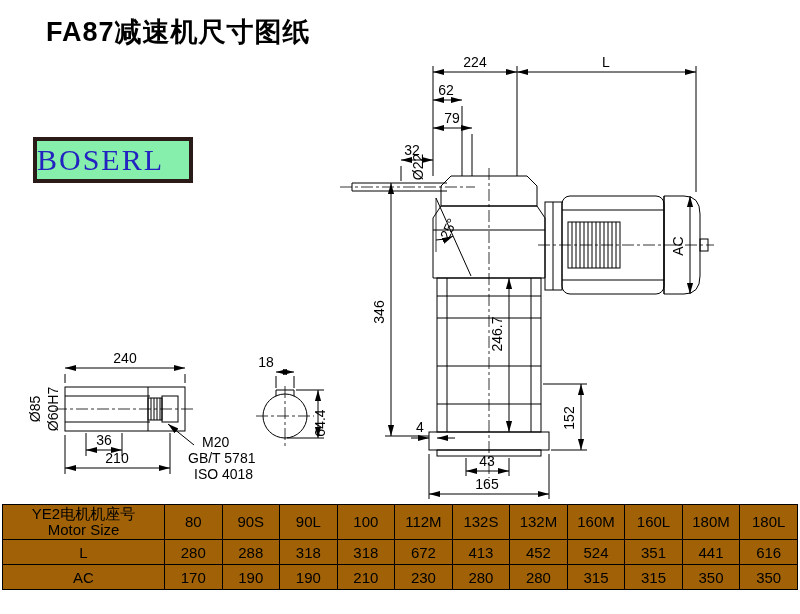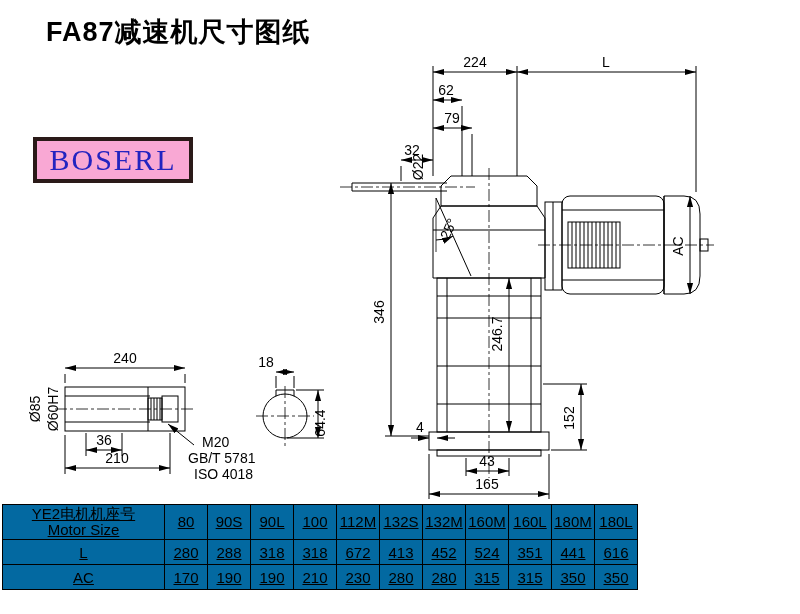--- a/index.html
+++ b/index.html
@@ -1,30 +1,30 @@
 <!DOCTYPE html>
 <html><head>
 <meta charset="utf-8">
 <style>
   html,body{margin:0;padding:0;background:#fff;}
   .page{position:relative;width:800px;height:614px;background:#fff;overflow:hidden;
         font-family:"Liberation Sans","DejaVu Sans",sans-serif;border-radius:20px;}
   .title{position:absolute;left:46px;top:14px;font-size:27px;font-weight:bold;color:#000;
          letter-spacing:1px;white-space:nowrap;}
   .logo{position:absolute;left:33px;top:137px;width:152px;height:38px;border:4px solid #2a1a18;
-        background:#f9a8d4;display:flex;align-items:center;justify-content:center;}
+        background:#86efac;display:flex;align-items:center;}
   .logo span{font-family:"Liberation Serif","DejaVu Serif",serif;font-size:30px;color:#2323c0;
         letter-spacing:2px;}
   svg{position:absolute;left:0;top:0;}
   svg text{font-family:"Liberation Sans","DejaVu Sans",sans-serif;font-size:14px;fill:#000;
         text-anchor:middle;}
   svg text.ls{text-anchor:start;}
   .cl{stroke-dasharray:12 3 3 3;stroke-width:0.8;}
-  table.dim{position:absolute;left:2px;top:504px;width:636px;border-collapse:collapse;
-        table-layout:fixed;background:#0369a1;text-decoration:underline;}
+  table.dim{position:absolute;left:2px;top:504px;width:796px;border-collapse:collapse;
+        table-layout:fixed;background:#a16207;}
   table.dim td{border:1px solid #000;text-align:center;vertical-align:middle;
         font-size:15px;color:#000;padding:0;height:24px;}
   table.dim tr.hrow td{height:34px;line-height:16px;}
   table.dim td.rowlabel{font-size:15px;}
 </style>
 </head>
 <body>
 
 <div class="page">
 

